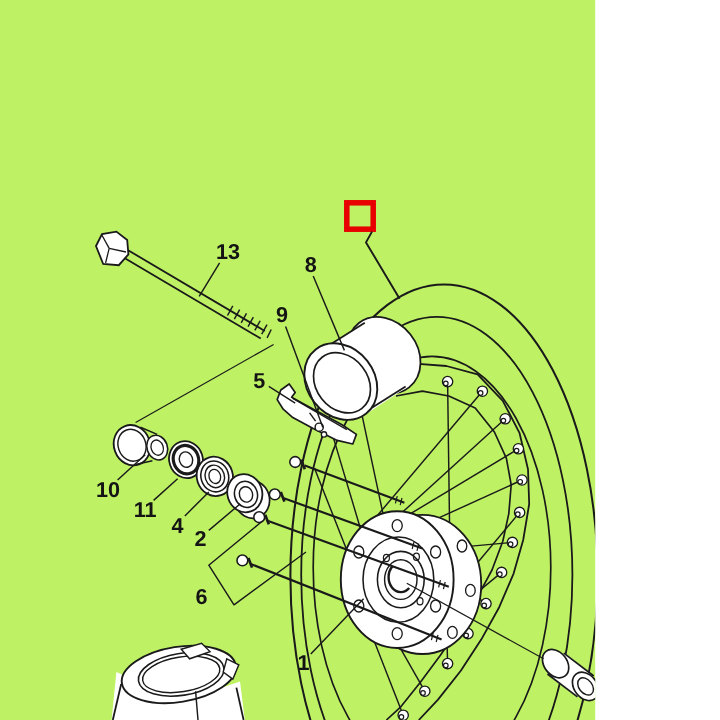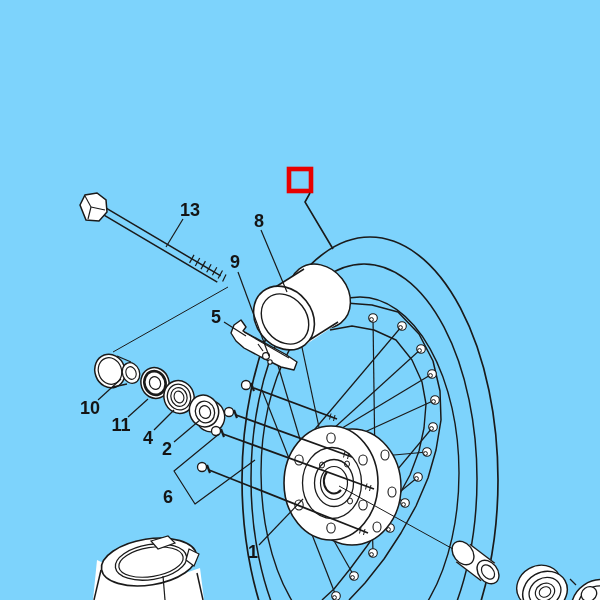--- a/index.html
+++ b/index.html
@@ -1,16 +1,16 @@
 <!DOCTYPE html>
 <html><head>
 <meta charset="utf-8">
 <style>
   html,body{margin:0;padding:0;background:#ffffff;}
-  .stage{width:600px;height:600px;position:relative;background:#7dd3fc;overflow:hidden;}
+  .stage{width:496px;height:600px;position:relative;background:#bef264;overflow:hidden;}
   svg{display:block;}
   .callout{font-family:"Liberation Sans",sans-serif;font-size:18px;font-weight:bold;fill:#141414;}
   .ln{stroke:#1a1a1a;fill:none;}
   .w{fill:#ffffff;stroke:#1a1a1a;}
 </style>
 </head>
 <body>
 
 <div class="stage">
 <svg width="600" height="600" viewBox="0 0 600 600">

